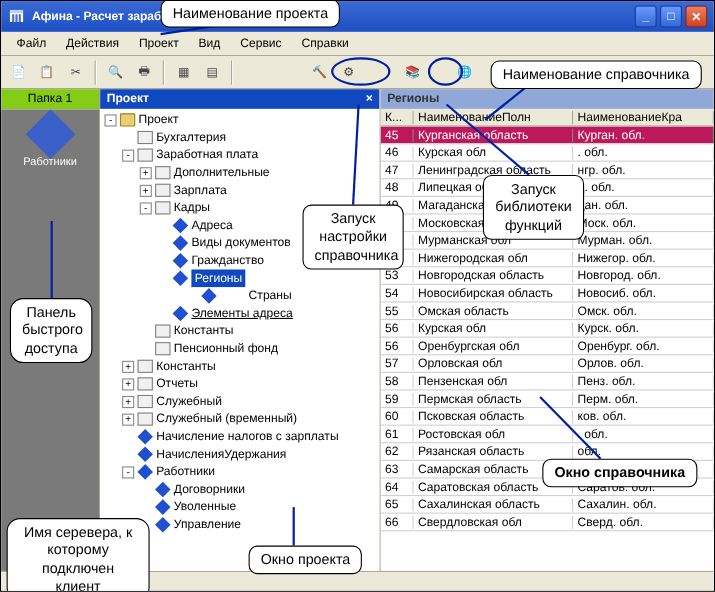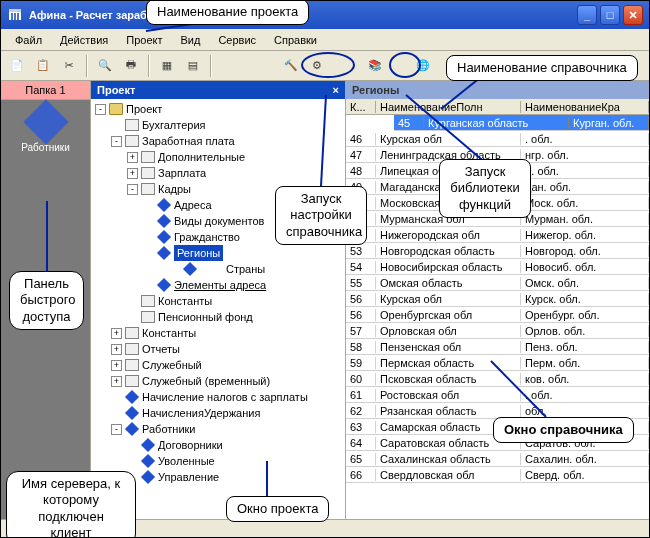--- a/index.html
+++ b/index.html
@@ -74,21 +74,21 @@
     background:#fff;
   }
   
   .quickpanel {
     width: 90px;
     background: #ece9d8;
     border-right: 1px solid #aca899;
     display:flex; flex-direction:column;
   }
   .quickpanel .tab {
-    background: #fca5a5;
+    background: #84cc16;
     border-bottom: 1px solid #aca899;
     text-align:center;
     padding: 3px;
   }
   .quickpanel .items {
     flex:1;
     background: #7a7a7a;
     padding-top: 6px;
     display:flex; flex-direction:column; align-items:center;
   }
@@ -165,21 +165,21 @@
   .gridhead { background:#ece9d8; border-bottom:1px solid #aca899; font-weight:normal;}
   .gridhead > div, .gridrow > div {
     border-right:1px solid #d0d0d0;
     padding: 0 4px;
     overflow:hidden; white-space:nowrap;
   }
   .gridhead > div { border-right:1px solid #aca899;}
   .col-code { width:30px; }
   .col-name { width:145px; }
   .col-short{ flex:1; }
-  .gridrow.sel { background:#3b82f6; color:#fff;margin-left:48px; }
+  .gridrow.sel { background:#be185d; color:#fff; }
   .gridrow.sel > div { border-right-color: #808080;}
   .gridbody { flex:1; overflow:hidden; position:relative;}
   
   .statusbar {
     height:18px;
     background:#ece9d8;
     border-top:1px solid #aca899;
     padding: 1px 6px;
     font-size:11px;
   }

